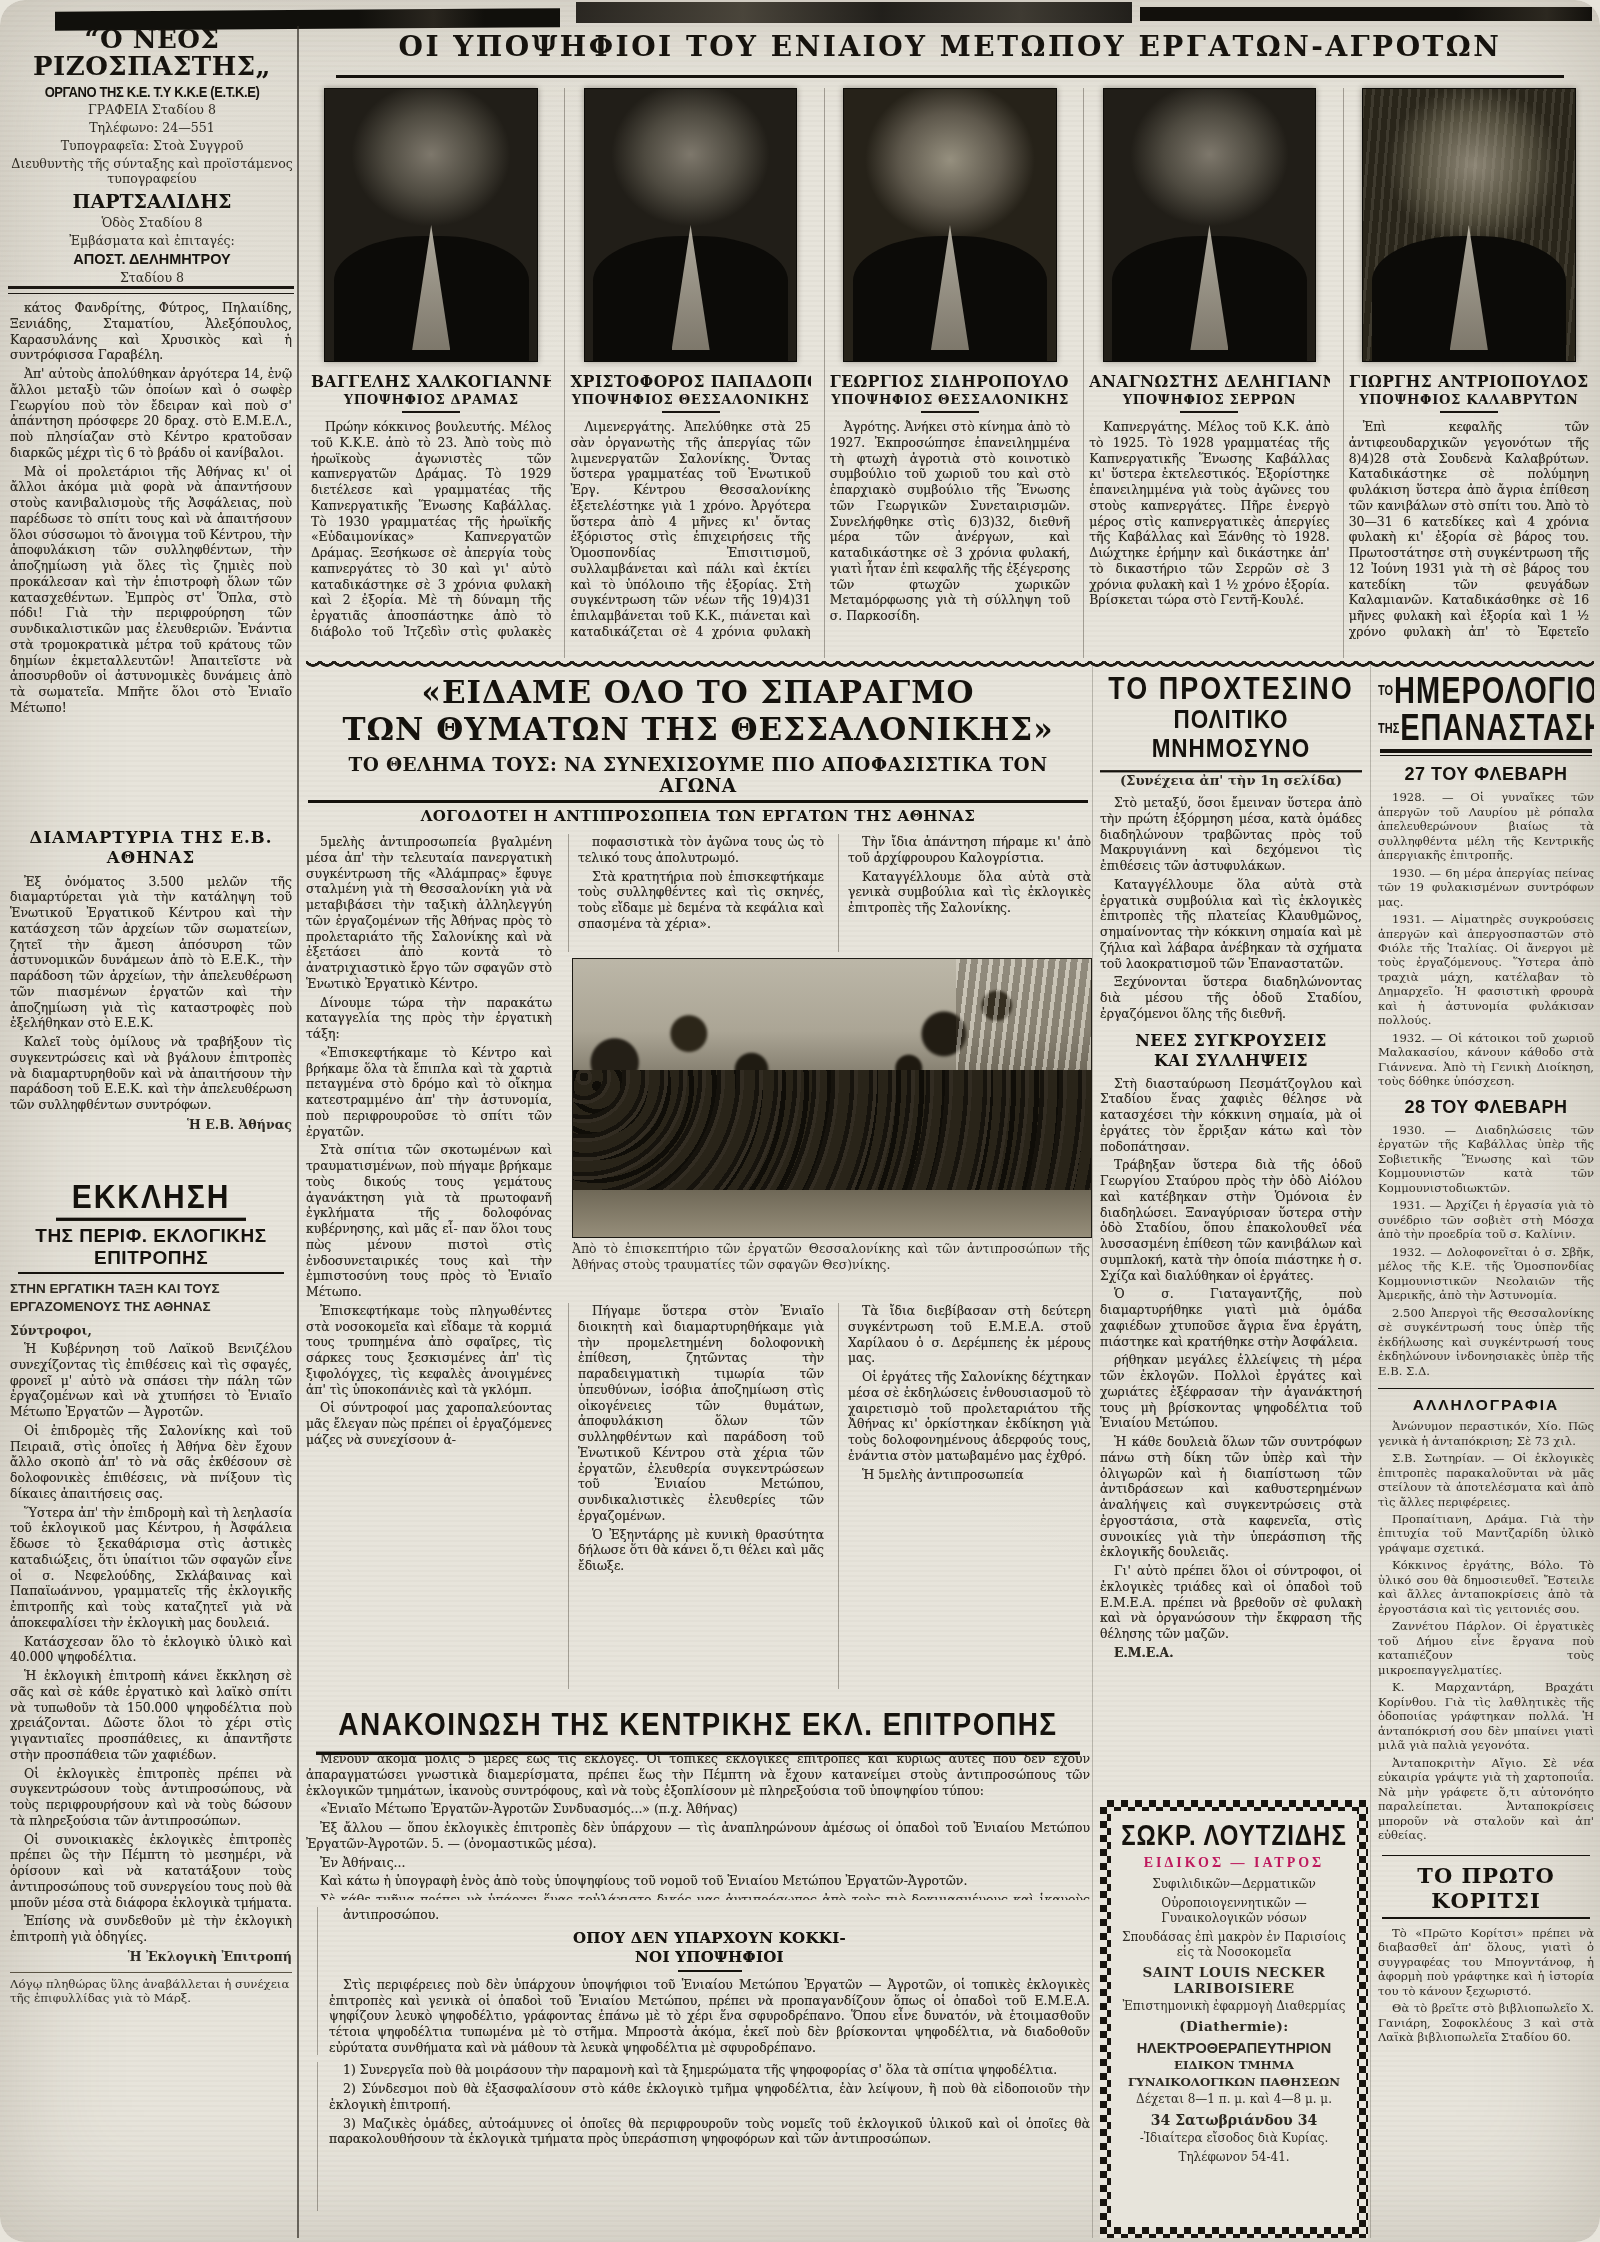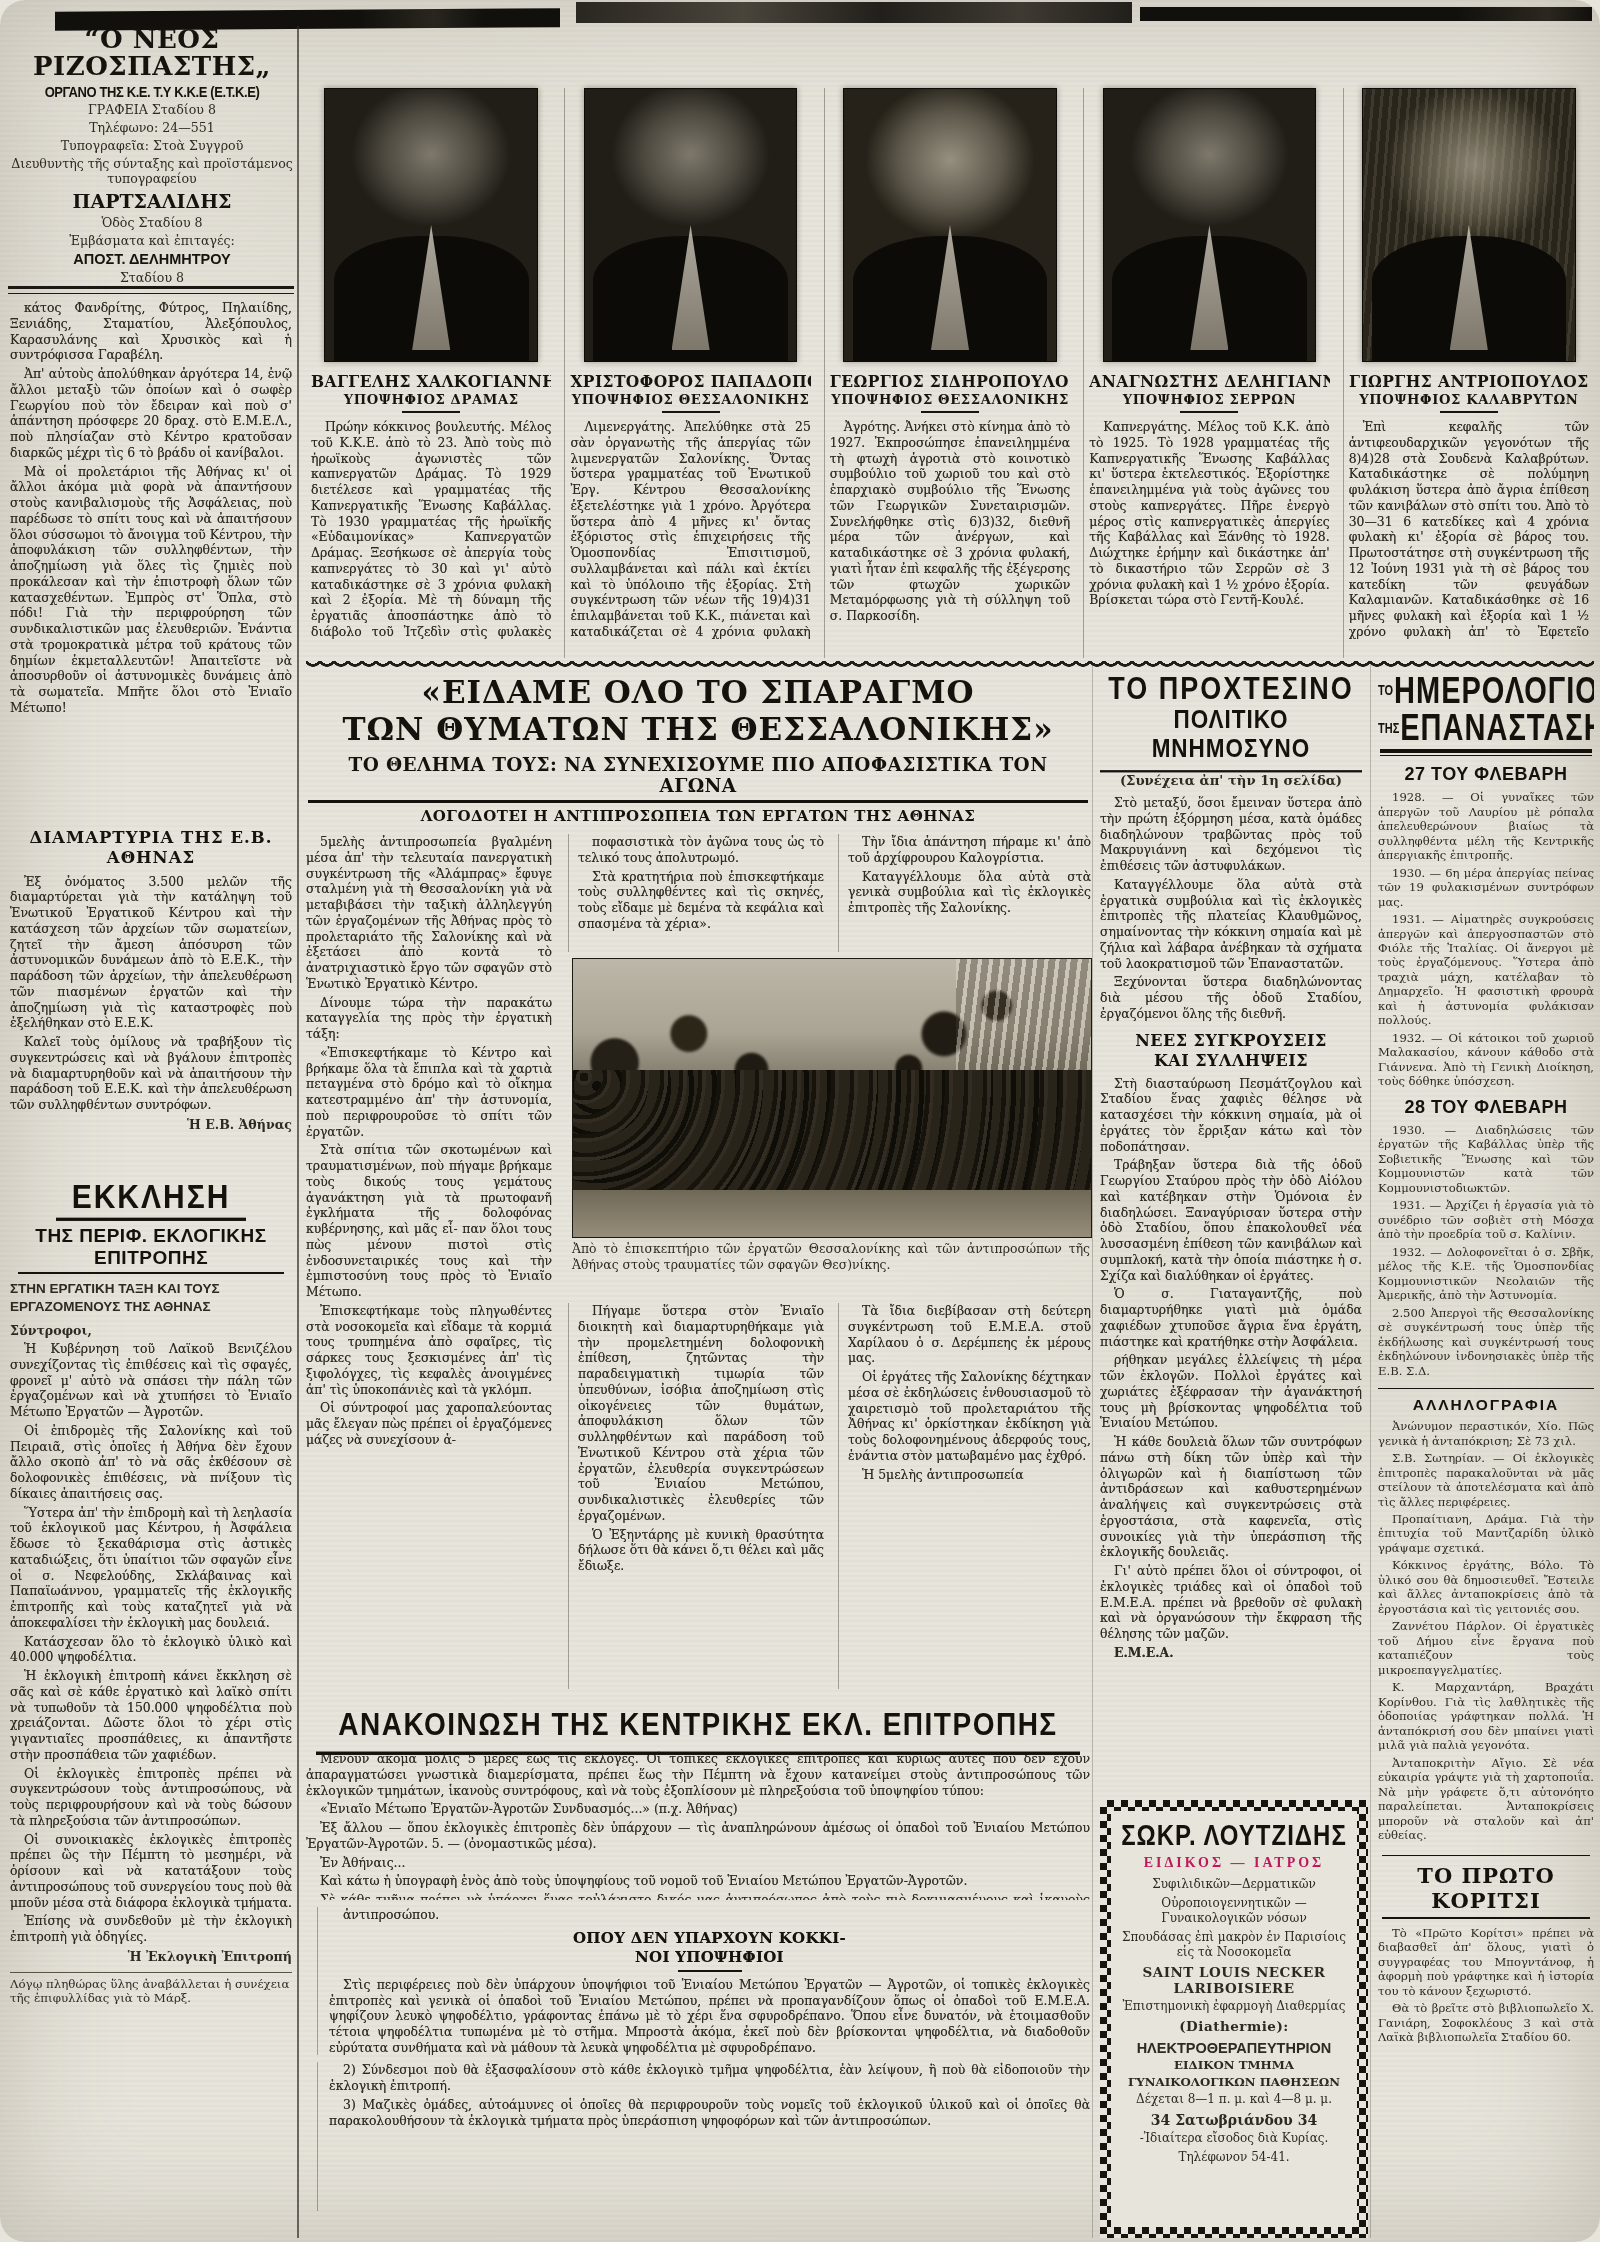--- a/index.html
+++ b/index.html
@@ -240,20 +240,23 @@
         <p>Κατάσχεσαν ὅλο τὸ ἐκλογικὸ ὑλικὸ καὶ 40.000 ψηφοδέλτια.</p>
         <p>Ἡ ἐκλογικὴ ἐπιτροπὴ κάνει ἔκκληση σὲ σᾶς καὶ σὲ κάθε ἐργατικὸ καὶ λαϊκὸ σπίτι νὰ τυπωθοῦν τὰ 150.000 ψηφοδέλτια ποὺ χρειάζονται. Δῶστε ὅλοι τὸ χέρι στὶς γιγαντιαῖες προσπάθειες, κι ἀπαντῆστε στὴν προσπάθεια τῶν χαφιέδων.</p>
         <p>Οἱ ἐκλογικὲς ἐπιτροπὲς πρέπει νὰ συγκεντρώσουν τοὺς ἀντιπροσώπους, νὰ τοὺς περιφρουρήσουν καὶ νὰ τοὺς δώσουν τὰ πληρεξούσια τῶν ἀντιπροσώπων.</p>
         <p>Οἱ συνοικιακὲς ἐκλογικὲς ἐπιτροπὲς πρέπει ὣς τὴν Πέμπτη τὸ μεσημέρι, νὰ ὁρίσουν καὶ νὰ κατατάξουν τοὺς ἀντιπροσώπους τοῦ συνεργείου τους ποὺ θὰ μποῦν μέσα στὰ διάφορα ἐκλογικὰ τμήματα.</p>
         <p>Ἐπίσης νὰ συνδεθοῦν μὲ τὴν ἐκλογικὴ ἐπιτροπὴ γιὰ ὁδηγίες.</p>
       </div>
     <div class="sig">Ἡ Ἐκλογικὴ Ἐπιτροπή</div>
     <div class="note">Λόγῳ πληθώρας ὕλης ἀναβάλλεται ἡ συνέχεια τῆς ἐπιφυλλίδας γιὰ τὸ Μάρξ.</div>
   </div>
 
+  <div id="banner">
+    <h1>ΟΙ ΥΠΟΨΗΦΙΟΙ ΤΟΥ ΕΝΙΑΙΟΥ ΜΕΤΩΠΟΥ ΕΡΓΑΤΩΝ-ΑΓΡΟΤΩΝ</h1>
+  </div>
 
   <div id="cands">
     <div class="cand">
       <div class="portrait"></div>
       <div class="cand-name">ΒΑΓΓΕΛΗΣ ΧΑΛΚΟΓΙΑΝΝΗΣ</div>
       <div class="cand-role">ΥΠΟΨΗΦΙΟΣ ΔΡΑΜΑΣ</div>
       <div class="role-rule"></div>
       <div class="cand-bio body-txt">
           <p>Πρώην κόκκινος βουλευτής. Μέλος τοῦ Κ.Κ.Ε. ἀπὸ τὸ 23. Ἀπὸ τοὺς πιὸ ἡρωϊκοὺς ἀγωνιστὲς τῶν καπνεργατῶν Δράμας. Τὸ 1929 διετέλεσε καὶ γραμματέας τῆς Καπνεργατικῆς Ἕνωσης Καβάλλας. Τὸ 1930 γραμματέας τῆς ἡρωϊκῆς «Εὐδαιμονίκας» Καπνεργατῶν Δράμας. Ξεσήκωσε σὲ ἀπεργία τοὺς καπνεργάτες τὸ 30 καὶ γι' αὐτὸ καταδικάστηκε σὲ 3 χρόνια φυλακὴ καὶ 2 ἐξορία. Μὲ τὴ δύναμη τῆς ἐργατιᾶς ἀποσπάστηκε ἀπὸ τὸ διάβολο τοῦ Ἰτζεδὶν στὶς φυλακὲς Συγγροῦ, ὅπου καὶ μένει.</p>
         </div>
@@ -443,19 +446,20 @@
           </div>
         <div class="a-sub">
           <span>ΤΗΝ ΗΜΕΡΑ ΤΗΣ ΕΚΛΟΓΗΣ Ο-</span><br><span>ΛΟΙ ΣΤΟ ΑΠΟΣΤ</span>
           <span class="rule"></span>
         </div>
         <div>
             <p>Στὶς περασμένες ἐκλογὲς παρατη-</p>
           </div>
       </div>
       <div class="a-col body-txt">
+          <p>1) Συνεργεῖα ποὺ θὰ μοιράσουν τὴν παραμονὴ καὶ τὰ ξημερώματα τῆς ψηφοφορίας σ' ὅλα τὰ σπίτια ψηφοδέλτια.</p>
           <p>2) Σύνδεσμοι ποὺ θὰ ἐξασφαλίσουν στὸ κάθε ἐκλογικὸ τμῆμα ψηφοδέλτια, ἐὰν λείψουν, ἢ ποὺ θὰ εἰδοποιοῦν τὴν ἐκλογικὴ ἐπιτροπή.</p>
           <p>3) Μαζικὲς ὁμάδες, αὐτοάμυνες οἱ ὁποῖες θὰ περιφρουροῦν τοὺς νομεῖς τοῦ ἐκλογικοῦ ὑλικοῦ καὶ οἱ ὁποῖες θὰ παρακολουθήσουν τὰ ἐκλογικὰ τμήματα πρὸς ὑπεράσπιση ψηφοφόρων καὶ τῶν ἀντιπροσώπων.</p>
         </div>
     </div>
   </div>
 
 </div>
 
 </body></html>

